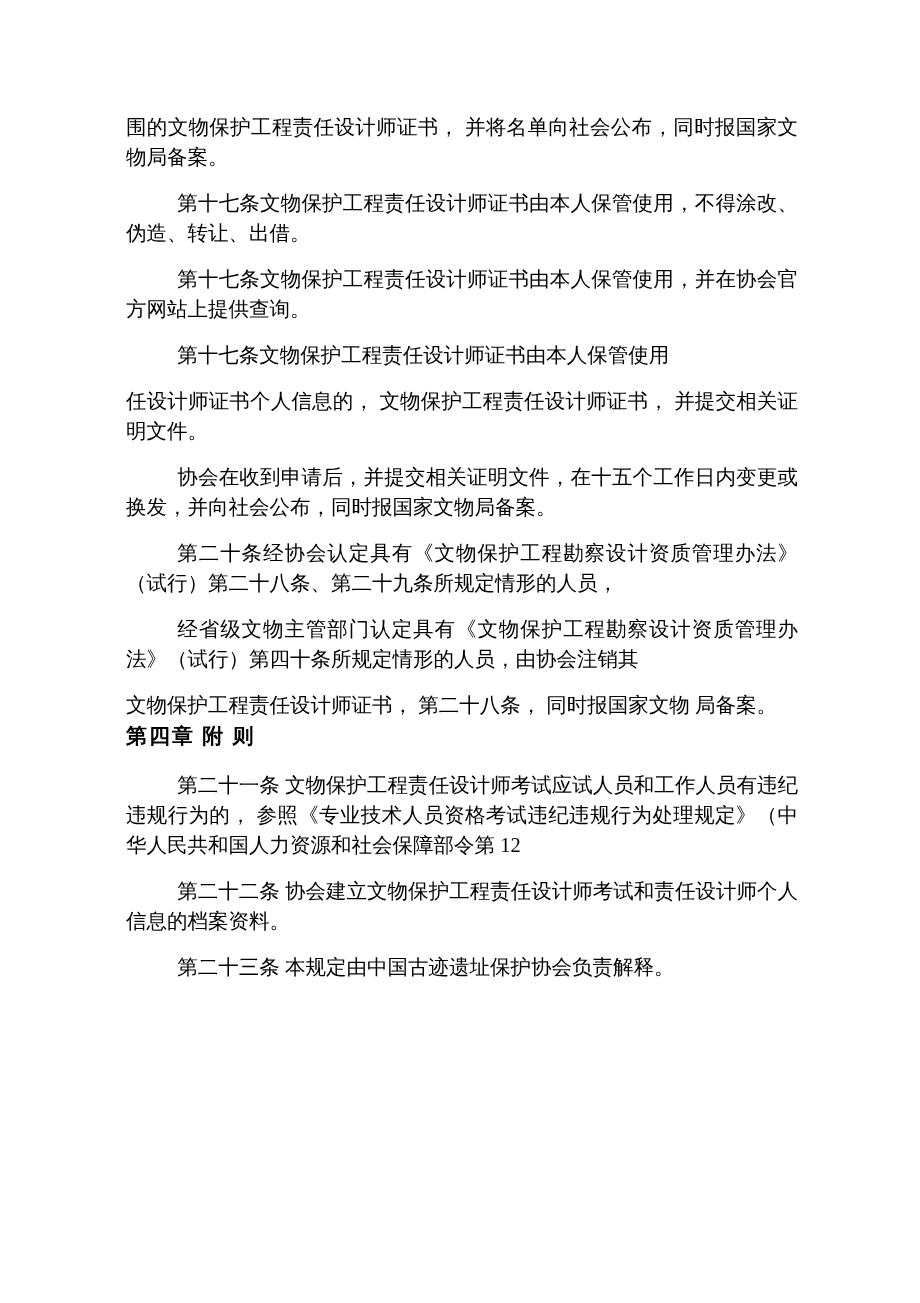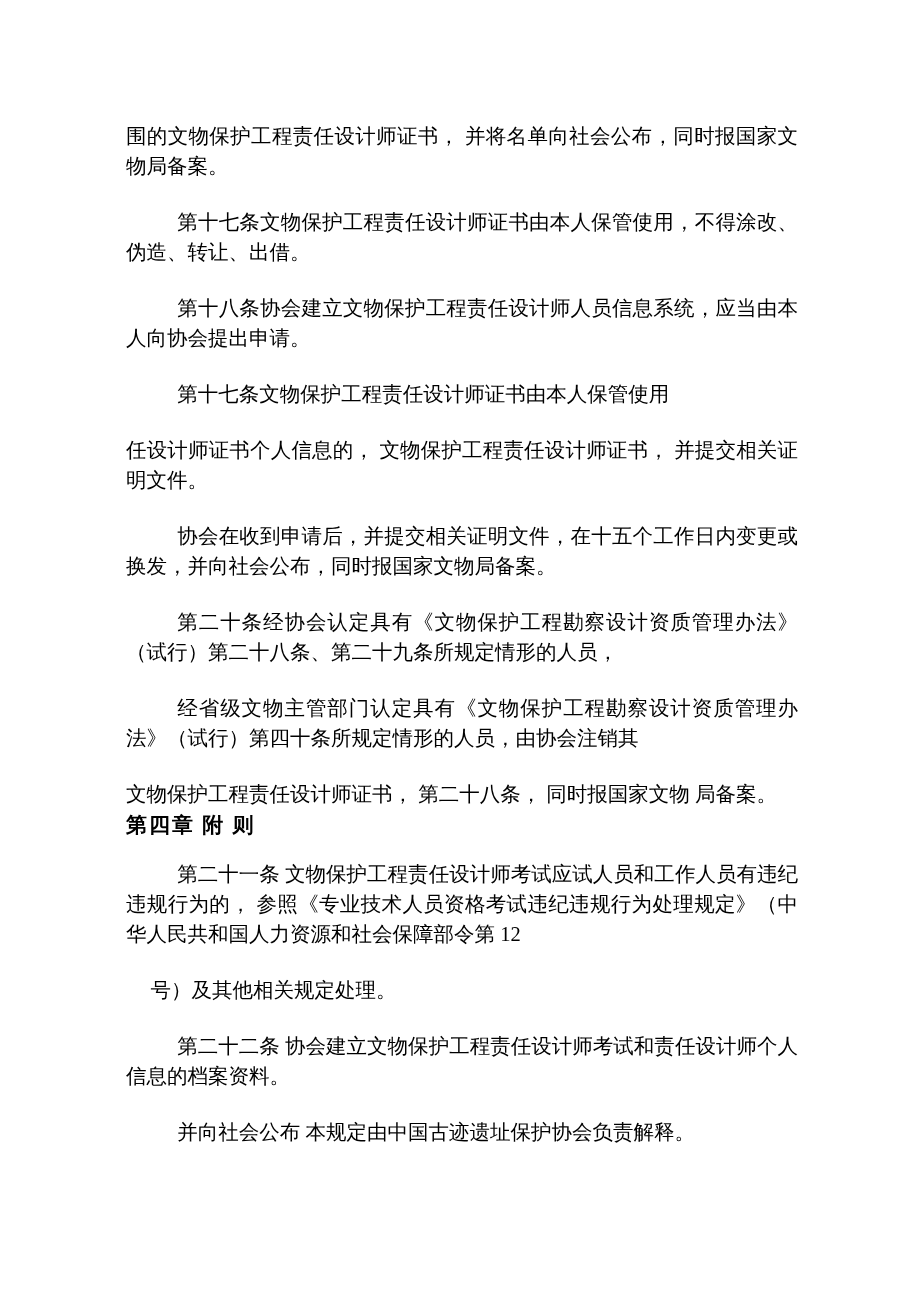--- a/index.html
+++ b/index.html
@@ -13,72 +13,71 @@
     height: 1303px;
     background: #ffffff;
     margin: 0 auto;
     font-family: "Liberation Serif", "DejaVu Serif", serif;
     color: #000000;
     overflow: hidden;
   }
   .content {
     position: absolute;
     left: 126px;
-    top: 121px;
+    top: 112px;
     width: 672px;
   }
   .para {
     font-size: 20.5px;
     line-height: 31px;
     text-align: justify;
     text-justify: inter-ideograph;
     margin: 0;
   }
   
   .gap-sm { margin-top: 18px; }
-  .gap-md { margin-top: 26px; }
+  .gap-md { margin-top: 16px; }
   .indent { text-indent: 2.5em; }
   .indent-1 { text-indent: 1.2em; }
   .heading {
     font-size: 21px;
     line-height: 32px;
     letter-spacing: 2px;
     margin: 0;
   }
   .tight { line-height: 30px; }
 </style>
 </head>
 <body>
 
 <div class="page">
   <div class="content">
 
     <p class="para tight">围的文物保护工程责任设计师证书，        并将名单向社会公布，同时报国家文物局备案。</p>
 
     <p class="para tight indent gap-md">第十七条文物保护工程责任设计师证书由本人保管使用，不得涂改、伪造、转让、出借。</p>
 
-    <p class="para tight indent gap-md">第十八条协会建立文物保护工程责任设计师人员信息系统，应当由本人向协会提出申请。</p>
+    <p class="para tight indent gap-md">第十七条文物保护工程责任设计师证书由本人保管使用，并在协会官方网站上提供查询。</p>
 
     <p class="para tight indent gap-md">第十七条文物保护工程责任设计师证书由本人保管使用</p>
 
     <p class="para tight gap-md">任设计师证书个人信息的，  文物保护工程责任设计师证书，  并提交相关证明文件。</p>
 
     <p class="para tight indent gap-md">协会在收到申请后，并提交相关证明文件，在十五个工作日内变更或换发，并向社会公布，同时报国家文物局备案。</p>
 
     <p class="para tight indent gap-md">第二十条经协会认定具有《文物保护工程勘察设计资质管理办法》（试行）第二十八条、第二十九条所规定情形的人员，</p>
 
 
     <p class="para tight indent gap-md">经省级文物主管部门认定具有《文物保护工程勘察设计资质管理办法》（试行）第四十条所规定情形的人员，由协会注销其</p>
 
     <p class="para tight gap-md">文物保护工程责任设计师证书，  第二十八条，  同时报国家文物  局备案。</p>
 
     <h2 class="heading gap-md">第四章  附  则</h2>
 
     <p class="para tight indent gap-sm">第二十一条  文物保护工程责任设计师考试应试人员和工作人员有违纪违规行为的，   参照《专业技术人员资格考试违纪违规行为处理规定》（中华人民共和国人力资源和社会保障部令第 12</p>
 
-    <p class="para tight indent-1 gap-md">号）及其他相关规定处理。</p>
 
     <p class="para tight indent gap-md">第二十二条  协会建立文物保护工程责任设计师考试和责任设计师个人信息的档案资料。</p>
 
-    <p class="para tight indent gap-md">并向社会公布  本规定由中国古迹遗址保护协会负责解释。</p>
+    <p class="para tight indent gap-md">第二十三条  本规定由中国古迹遗址保护协会负责解释。</p>
 
   </div>
 </div>
 
 </body></html>

